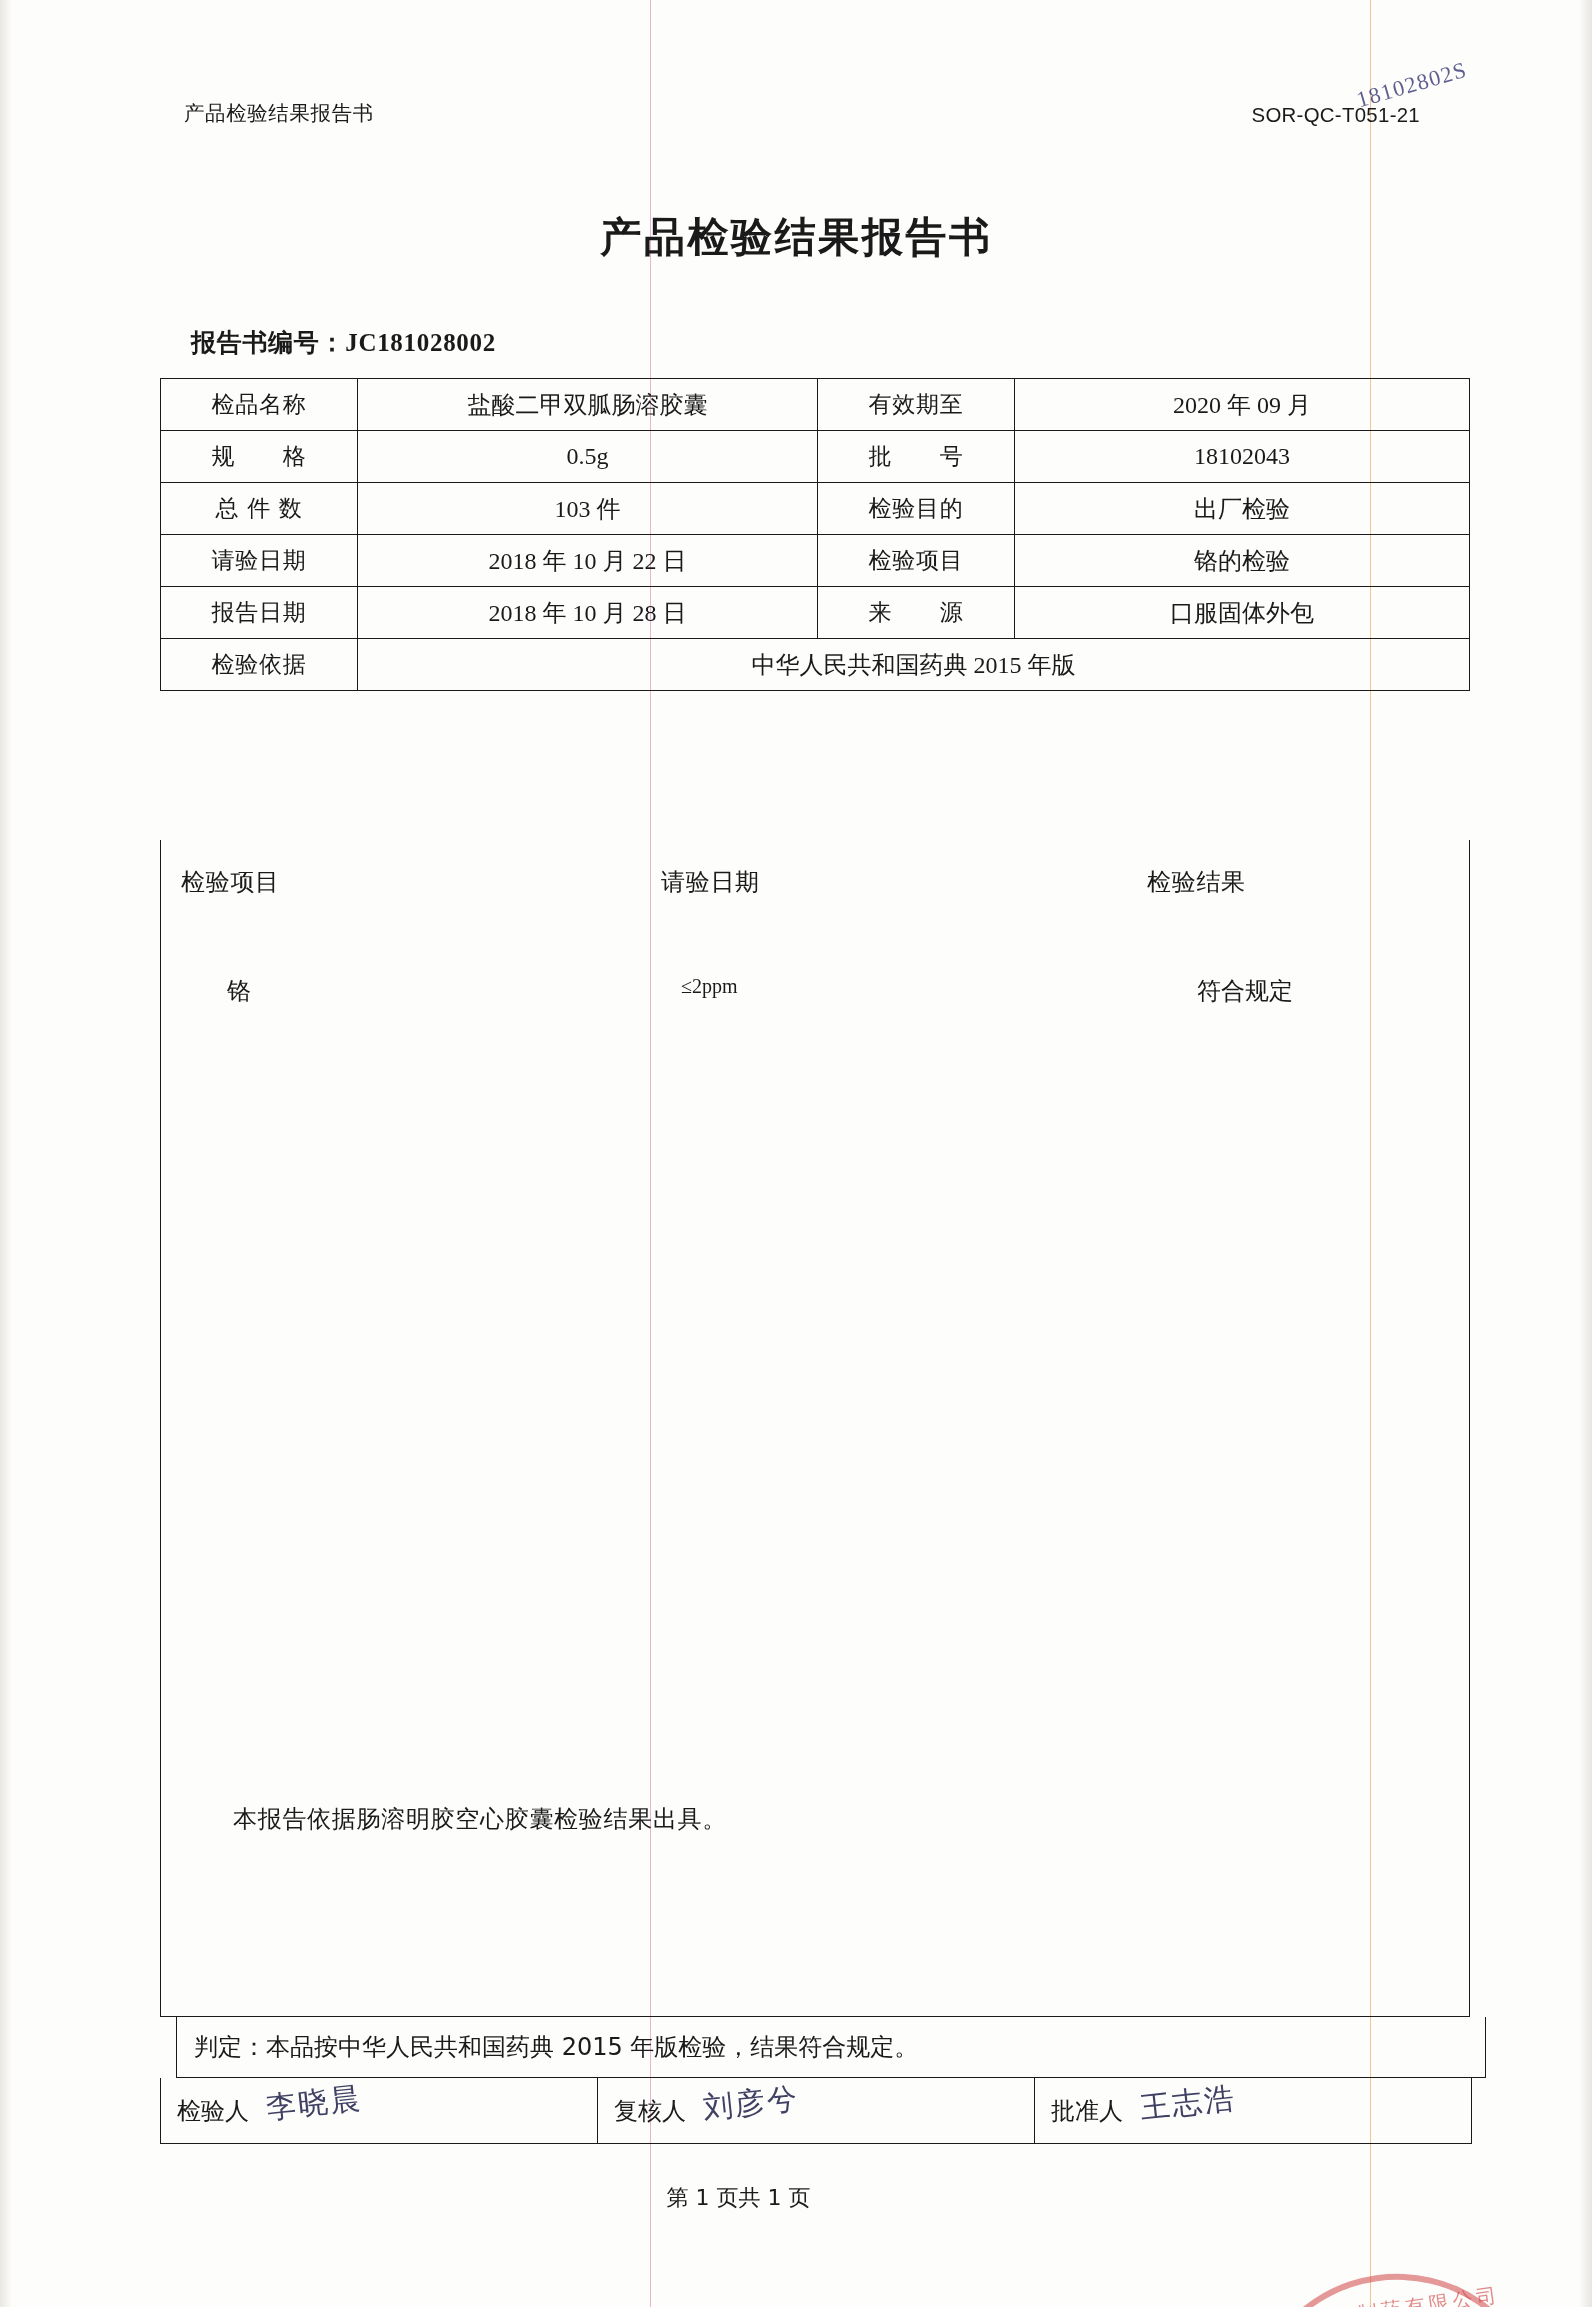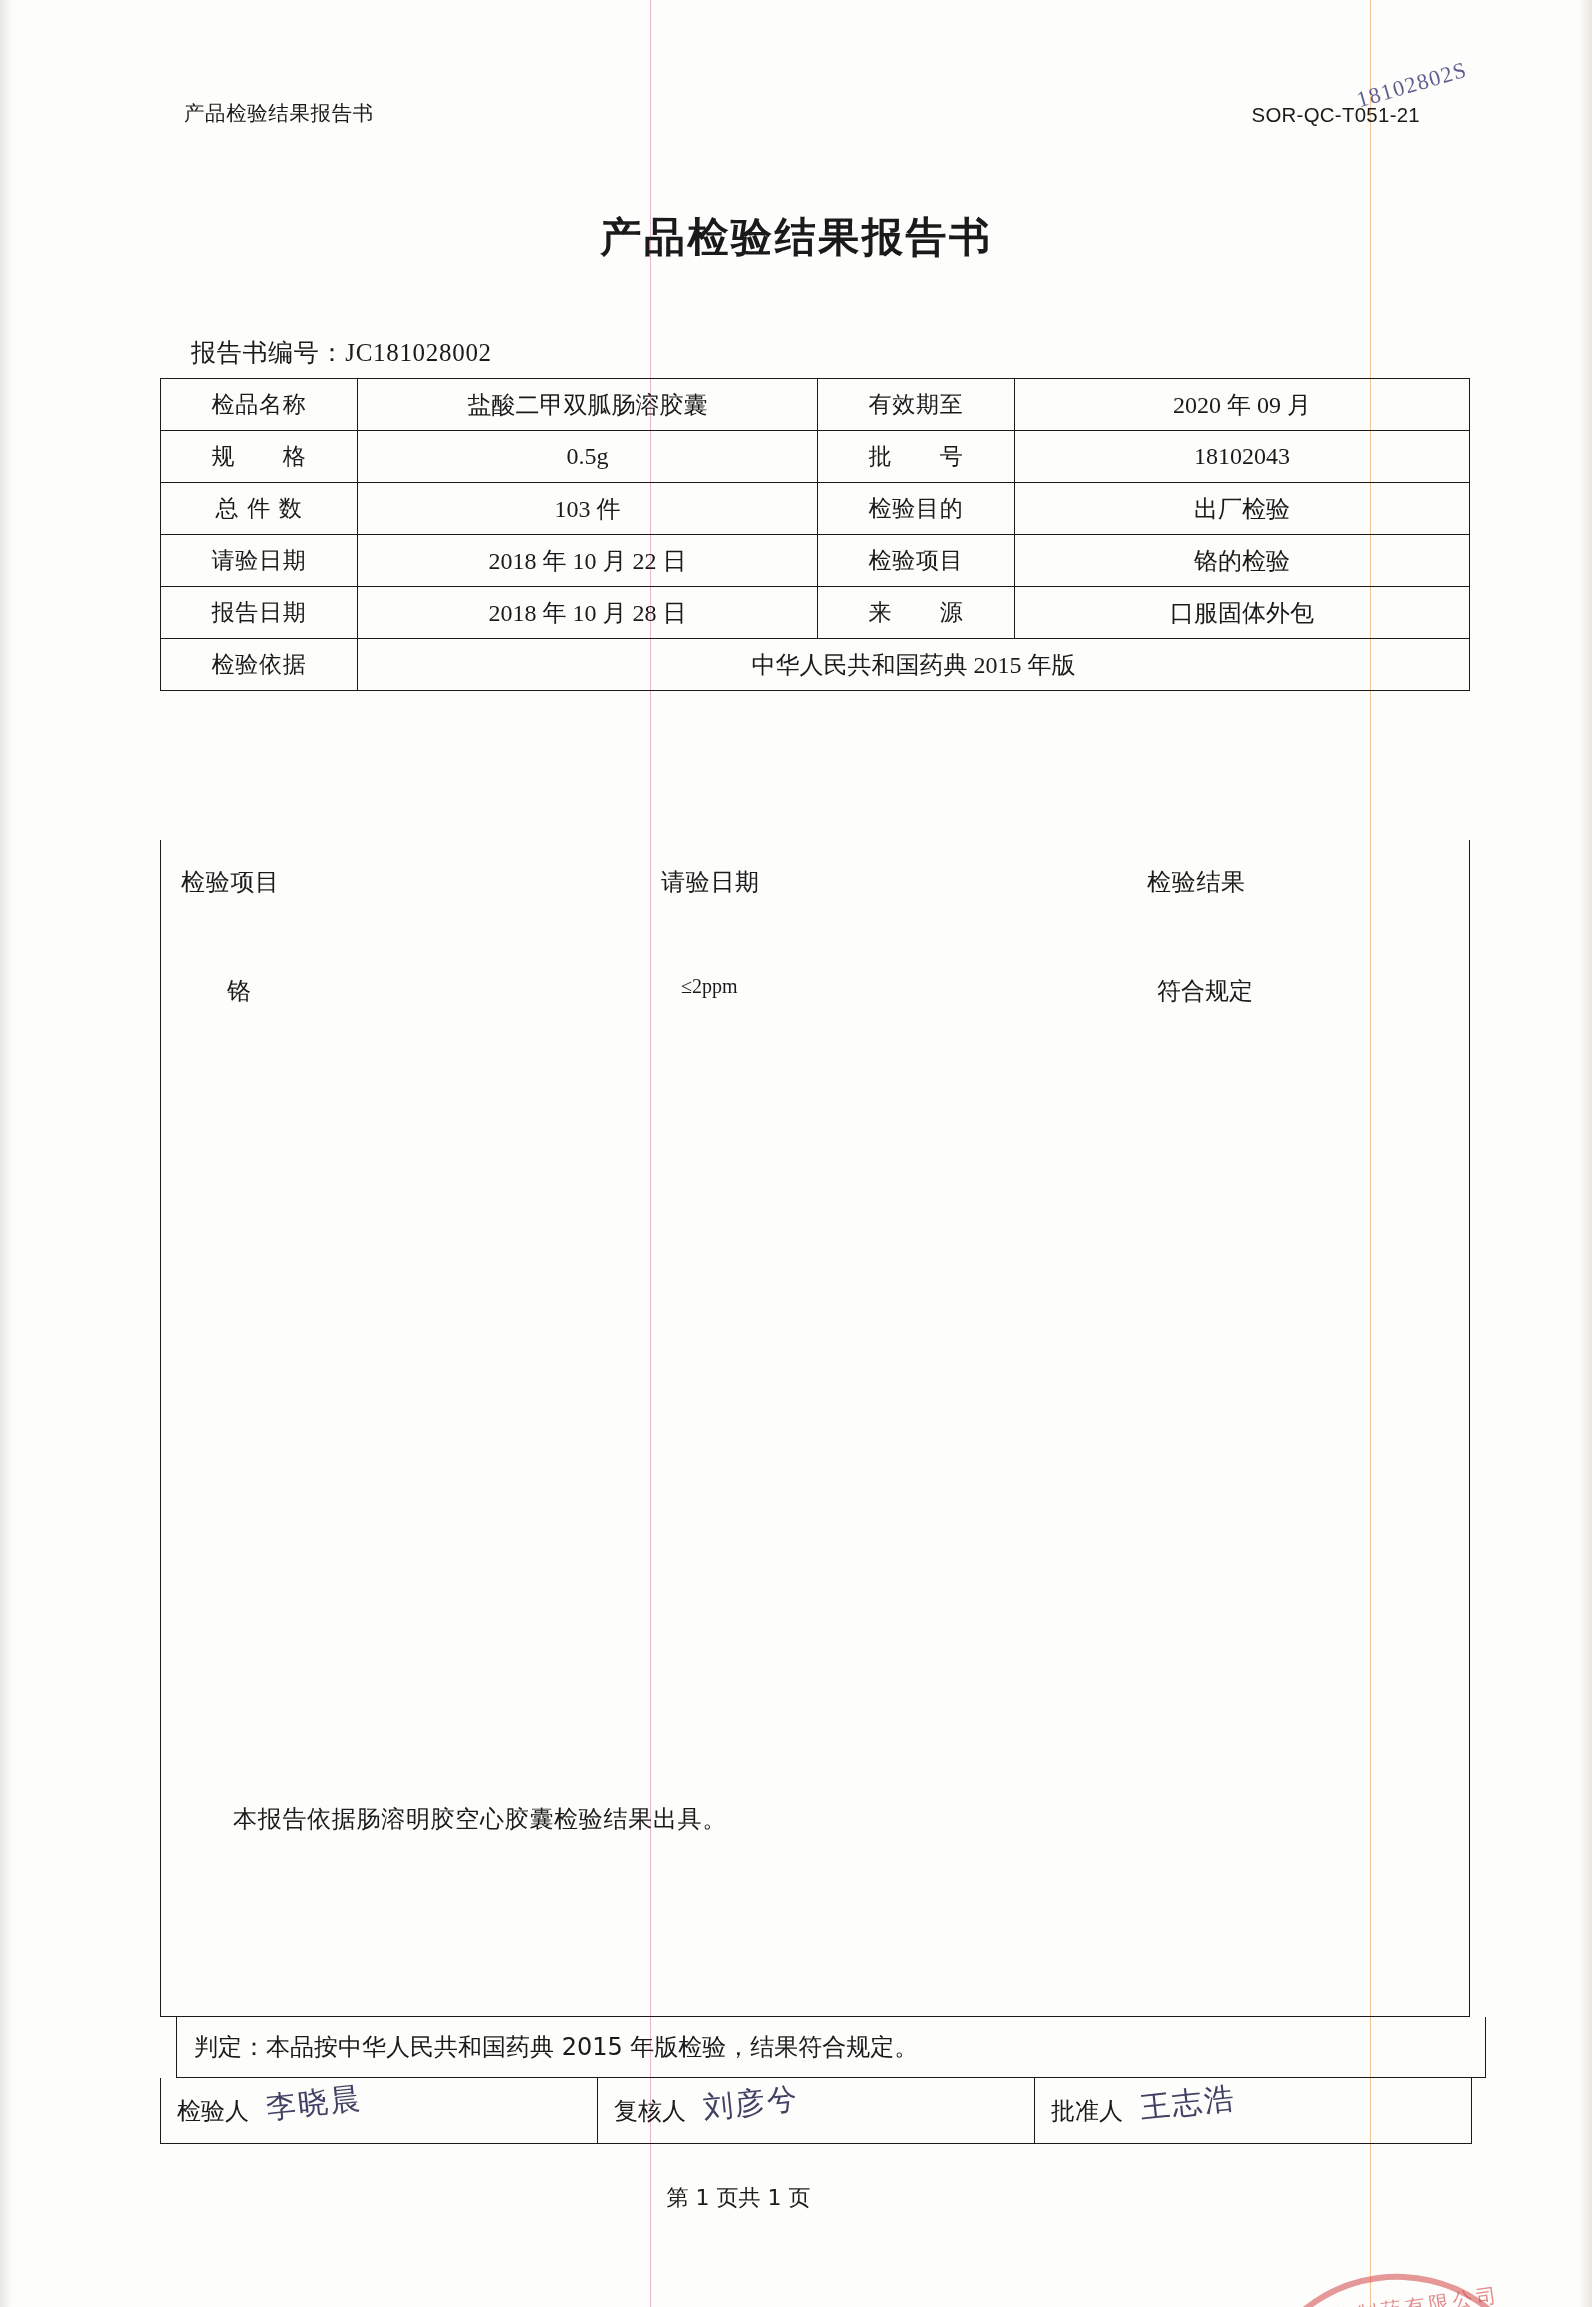--- a/index.html
+++ b/index.html
@@ -73,24 +73,25 @@
     width: 1593px;
     text-align: center;
     font-family: "DejaVu Sans", sans-serif;
     font-weight: bold;
     font-size: 41px;
     letter-spacing: 2.6px;
   }
 
   .report-no {
     position: absolute;
-    top: 336px;
+    top: 326px;
     left: 191px;
     font-size: 25px;
     letter-spacing: 0.7px;
+    font-weight: bold;
   }
   .report-no .label { font-family: "DejaVu Sans", sans-serif; font-size: 25px; }
   .report-no .value { font-family: "Liberation Serif", serif; font-size: 25px; }
 
   
   .main-table {
     position: absolute;
     left: 160px;
     top: 378px;
     width: 1310px;
@@ -151,21 +152,21 @@
     left: 0;
     width: 100%;
     height: 39px;
   }
   .rr-item {
     position: absolute;
     font-size: 24px;
   }
   .rr-1 { left: 66px; font-family: "DejaVu Sans", sans-serif; }
   .rr-2 { left: 520px; font-family: "Liberation Serif", serif; font-size: 20px; }
-  .rr-3 { left: 996px; font-family: "DejaVu Sans", sans-serif; }
+  .rr-3 { left: 1036px; font-family: "DejaVu Sans", sans-serif; }
 
   .note-line {
     position: absolute;
     left: 72px;
     top: 963px;
     font-family: "DejaVu Sans", sans-serif;
     font-size: 24px;
     letter-spacing: 0.7px;
   }
 

